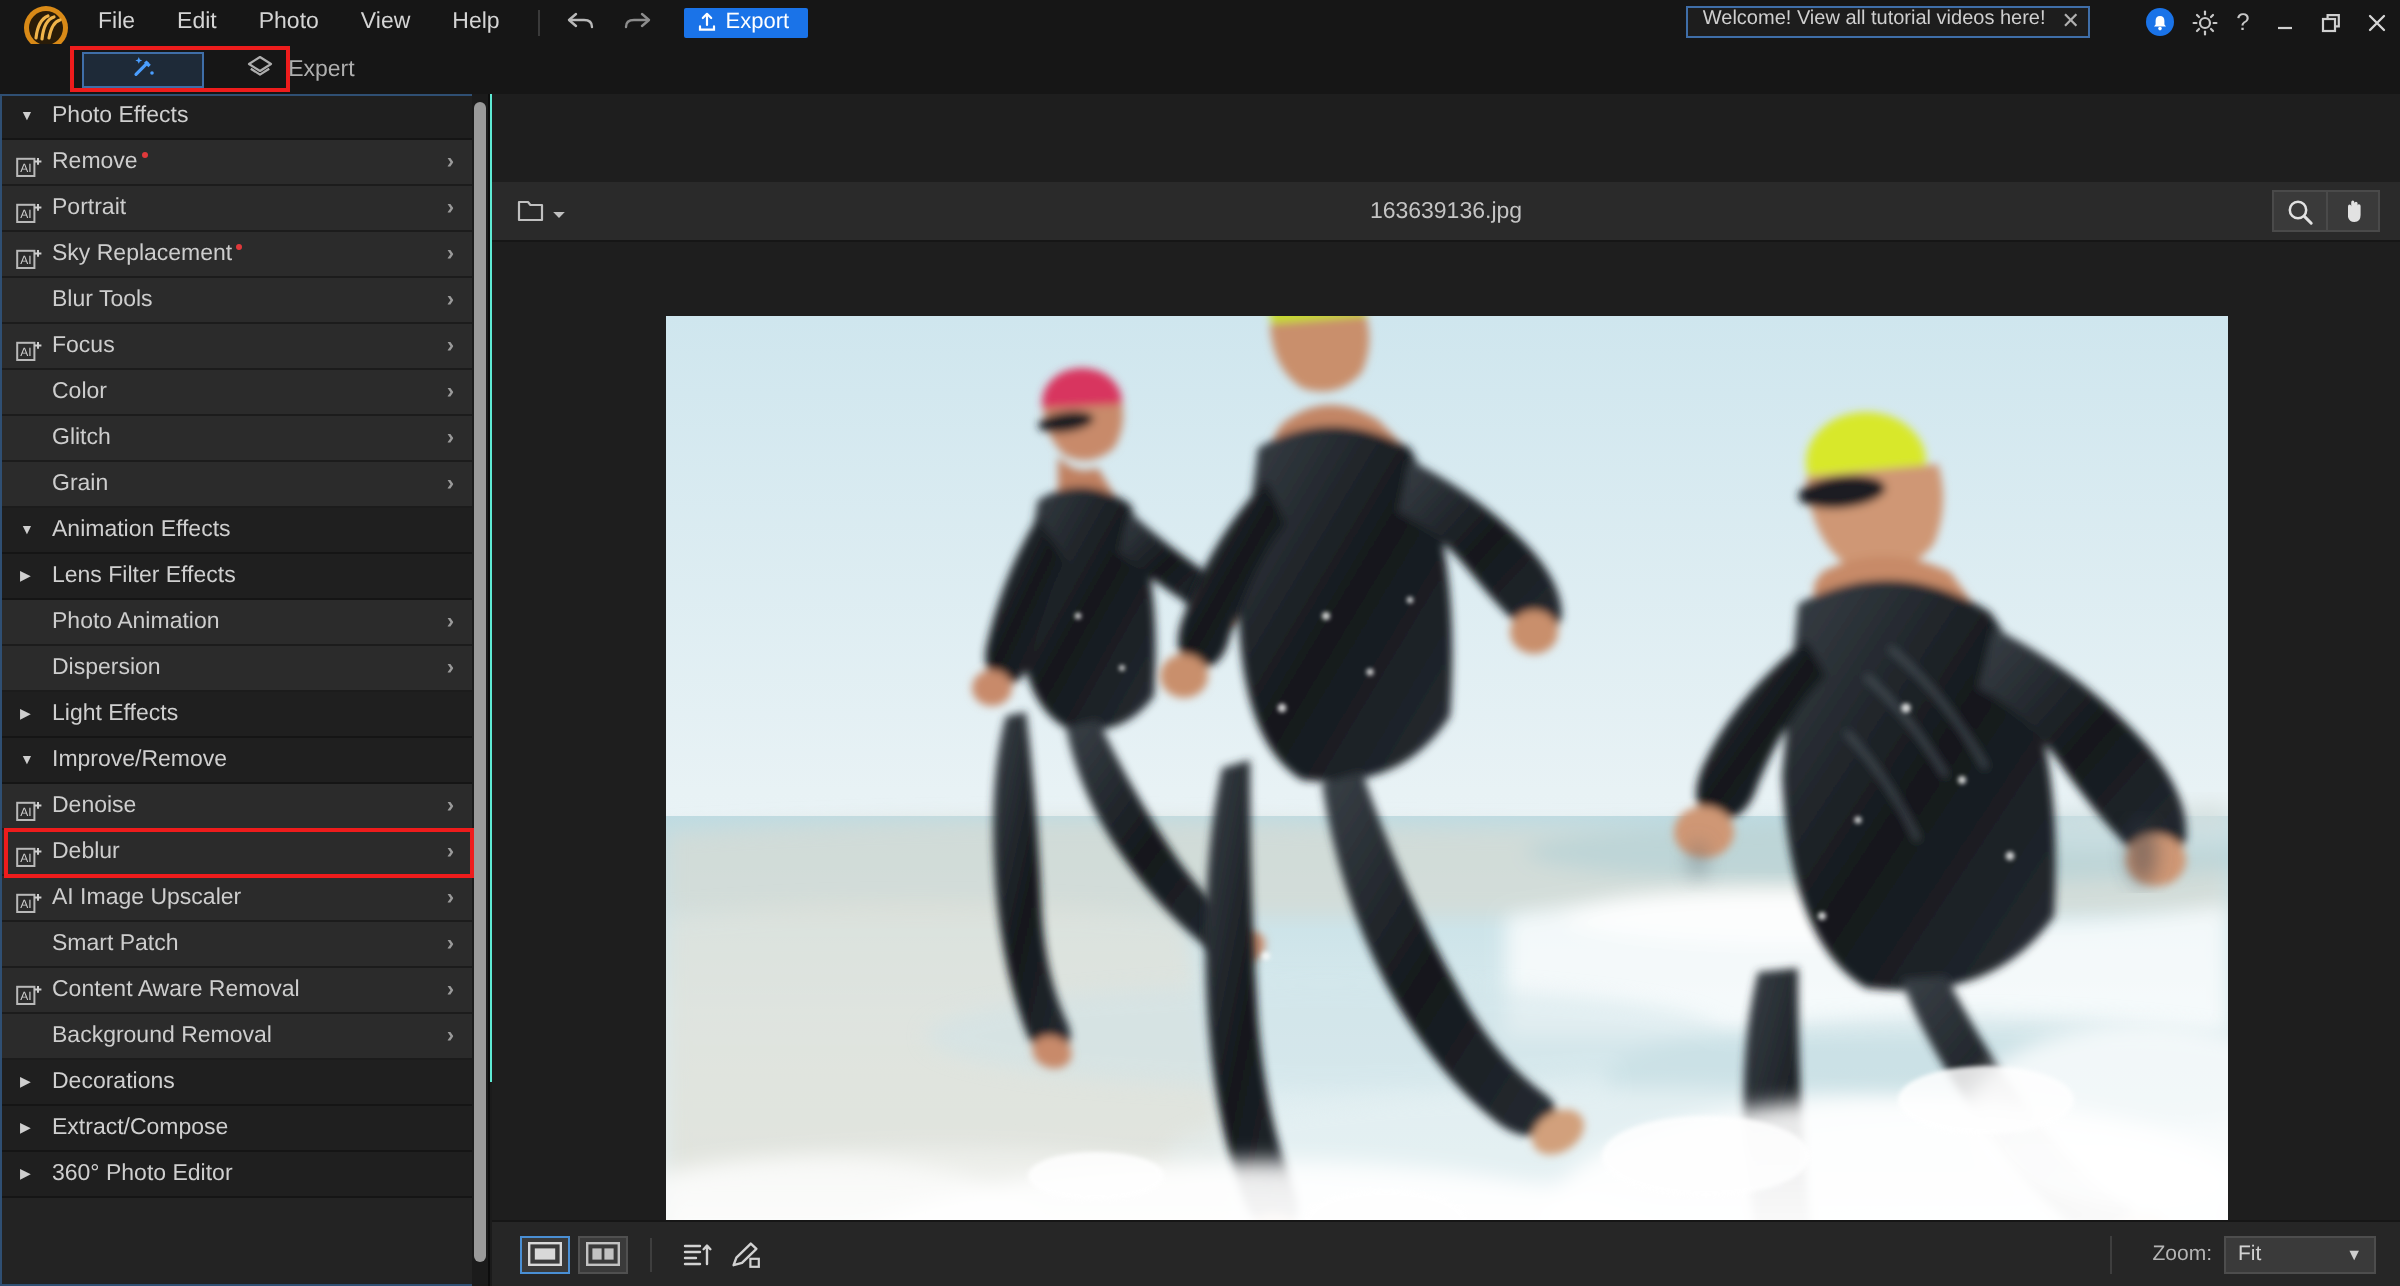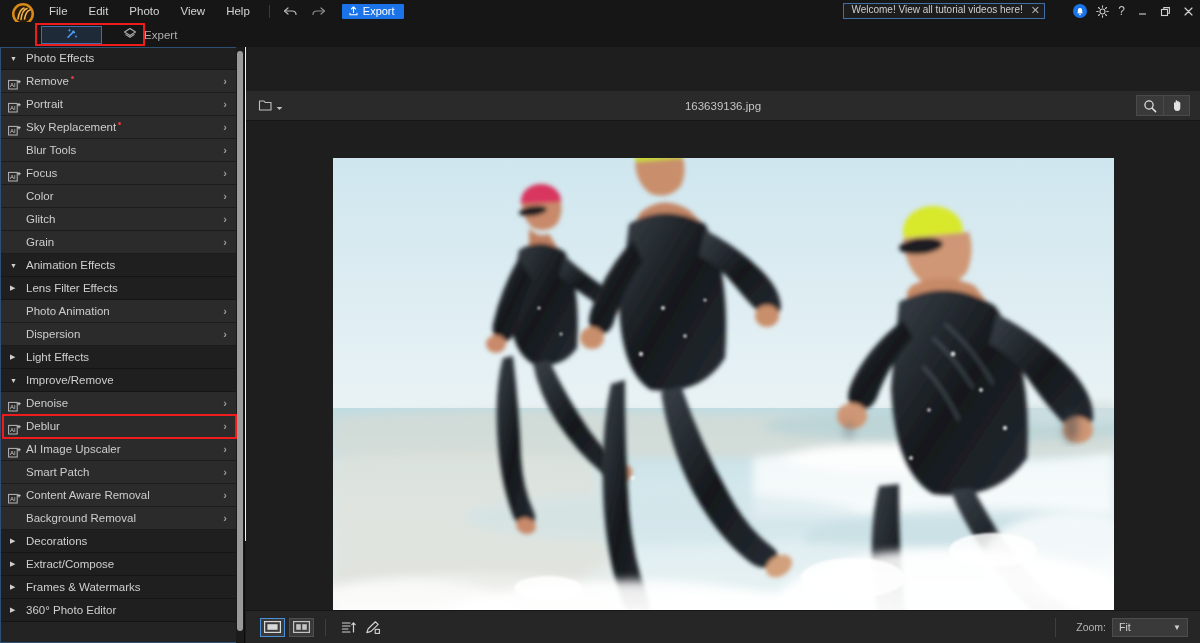--- a/index.html
+++ b/index.html
@@ -3,21 +3,21 @@
 <meta charset="utf-8">
 <style>
   * { box-sizing: border-box; margin: 0; padding: 0; }
   html, body {
     width: 1200px; height: 643px;
     background: #1b1b1b;
     font-family: "Liberation Sans", sans-serif;
     overflow: hidden;
     -webkit-font-smoothing: antialiased;
   }
-  #app { position: relative; width: 1200px; height: 541px; background: #fef9c3; }
+  #app { position: relative; width: 1200px; height: 541px; background: #5eead4; }
 
   
   .titlebar {
     position: absolute; left: 0; top: 0; width: 1200px; height: 22px;
     background: #161616; display: flex; align-items: center;
   }
   .logo-wrap { width: 46px; height: 22px; }
   .menu { display: flex; align-items: center; gap: 21px; margin-left: 3px; }
   .menu-item { color: #d4d4d4; font-size: 11.5px; cursor: default; }
   .tb-sep { width: 1px; height: 13px; background: #3a3a3a; margin: 0 13px 0 19px; }
@@ -449,24 +449,20 @@
           <span class="sb-label">Background Removal</span>
           <span class="chev">›</span>
         </div>
         <div class="sb-header">
           <span class="tri">▶</span>
           <span>Decorations</span>
         </div>
         <div class="sb-header">
           <span class="tri">▶</span>
           <span>Extract/Compose</span>
-        </div>
-        <div class="sb-header">
-          <span class="tri">▶</span>
-          <span>Frames &amp; Watermarks</span>
         </div>
         <div class="sb-header">
           <span class="tri">▶</span>
           <span>360° Photo Editor</span>
         </div>
       </div>
     <div class="sb-outline"></div>
     <div class="sb-scroll-track">
       <div class="sb-scroll-thumb"></div>
     </div>

